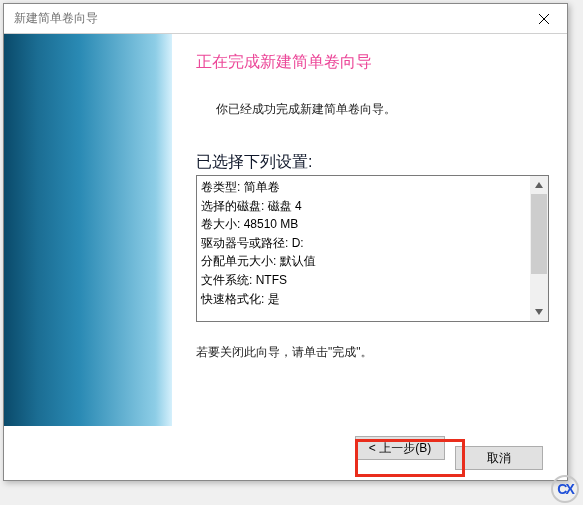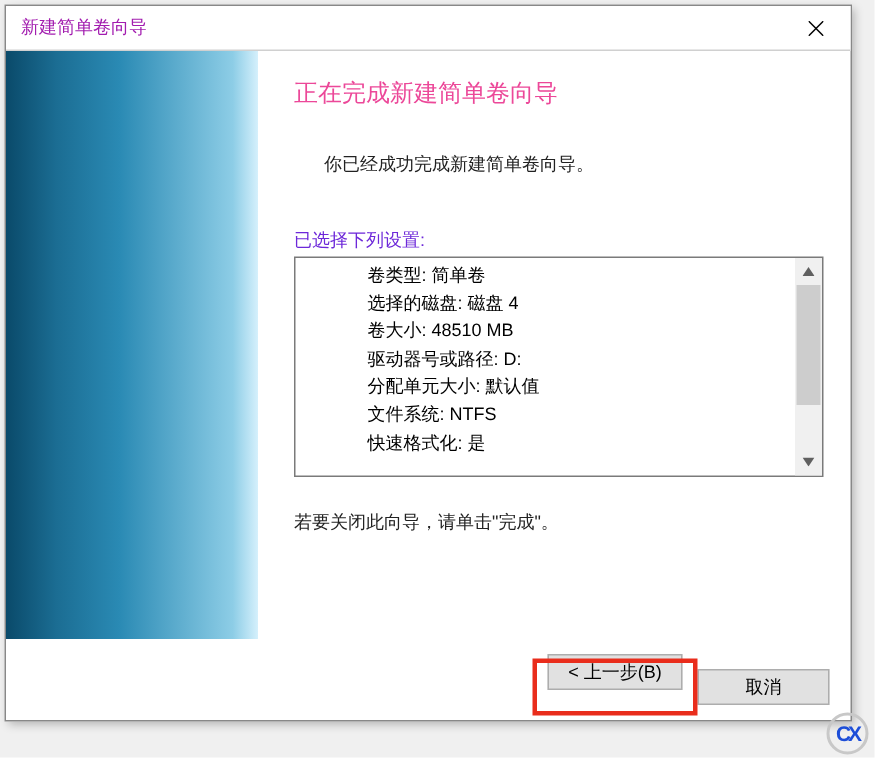--- a/index.html
+++ b/index.html
@@ -24,21 +24,21 @@
       height: 30px;
       background: #fff;
       border-bottom: 1px solid #d0d0d0;
       display: flex;
       align-items: center;
       justify-content: space-between;
       padding-left: 10px;
     }
     .title {
       font-size: 12px;
-      color: #a21caf;
+      color: #737373;
     }
     .close-btn {
       width: 46px;
       height: 30px;
       display: flex;
       align-items: center;
       justify-content: center;
       cursor: pointer;
     }
     .close-btn svg { width: 10px; height: 10px; }
@@ -63,39 +63,38 @@
       margin-bottom: 28px;
       margin-top: 4px;
     }
     .desc {
       font-size: 12px;
       color: #222;
       margin-bottom: 34px;
       margin-left: 20px;
     }
     .settings-label {
-      font-size: 12px;
-      color: #6d28d9;
+      font-size: 16px;
+      color: #0f172a;
       margin-bottom: 2px;
     }
     .textbox-wrap {
       border: 1px solid #7a7a7a;
       height: 147px;
       position: relative;
       overflow: hidden;
     }
     .textbox {
       width: calc(100% - 18px);
       height: 100%;
       padding: 2px 4px;
       font-size: 12px;
       line-height: 1.55;
       color: #000;
       overflow: hidden;
-      margin-left: 44px;
     }
     .textbox .line { white-space: nowrap; }
     .scrollbar {
       position: absolute;
       right: 0; top: 0;
       width: 18px;
       height: 100%;
       background: #f0f0f0;
     }
     .sb-btn {
@@ -117,21 +116,21 @@
       background: #cdcdcd;
     }
     .footer-note {
       font-size: 12px;
       color: #222;
       margin-top: 22px;
     }
     .button-row {
       position: absolute;
       bottom: 10px;
-      right: 14px;
+      right: 24px;
       display: flex;
       gap: 10px;
       align-items: center;
     }
     .wbtn {
       min-width: 90px;
       height: 24px;
       border: 1px solid #adadad;
       background: #e1e1e1;
       font-size: 12px;

